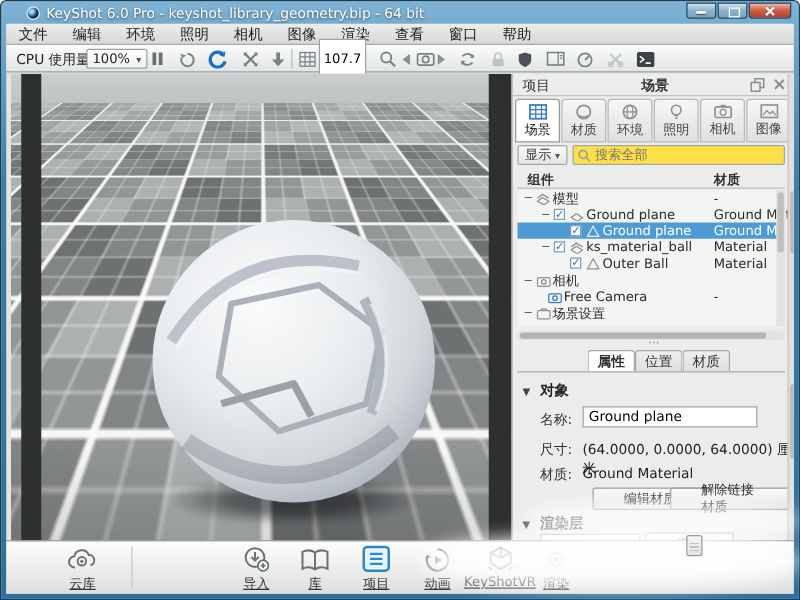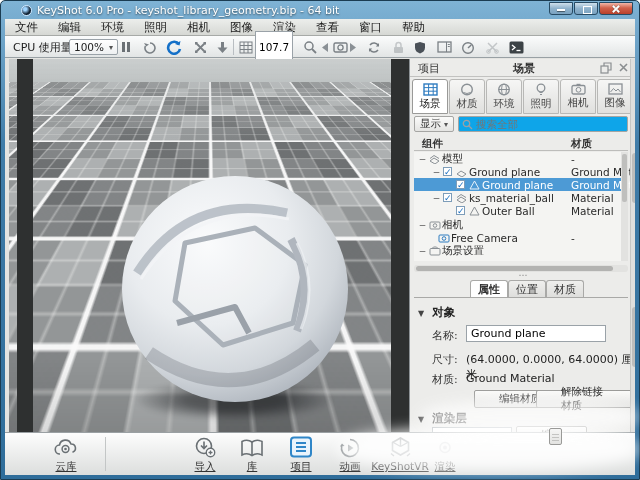--- a/index.html
+++ b/index.html
@@ -66,21 +66,21 @@
   .ph-ico { position:absolute; top:3px; width:12px; height:12px; opacity:.75; }
 
   #ribbon { position:absolute; left:2px; top:20px; height:35px; display:flex; gap:1px; }
   .rtab { width:36px; height:35px; border:1px solid #b8b8b6; border-radius:3px 3px 0 0; background:linear-gradient(#f6f6f5,#e0e0de);
           display:flex; flex-direction:column; align-items:center; justify-content:center; gap:1px; font-size:10.5px; color:#444; }
   .rtab.active { background:#fff; border-color:#9a9a98; color:#222; }
 
   #filter-row { position:absolute; left:4px; right:10px; top:57px; height:18px; }
   #show-btn { position:absolute; left:0; top:0; height:16px; padding:0 5px; border:1px solid #a5a5a3; border-radius:2px;
               background:linear-gradient(#fbfbfa,#e4e4e2); font-size:10.5px; display:flex; align-items:center; gap:3px; color:#333; }
-  #search-box { position:absolute; left:44px; right:0; top:0; height:16px; border:1px solid #a5a5a3; background:#0ea5e9; border-radius:2px; display:flex; align-items:center; }
+  #search-box { position:absolute; left:44px; right:0; top:0; height:16px; border:1px solid #a5a5a3; background:#fde047; border-radius:2px; display:flex; align-items:center; }
   #search-box input { border:none; outline:none; flex:1; font-size:10.5px; color:#444; font-family:inherit; background:transparent; }
 
   #tree-head { position:absolute; left:4px; right:10px; top:78px; height:14px; border-bottom:1px solid #bdbdbb; font-size:10.5px; font-weight:bold; color:#333; }
   #tree { position:absolute; left:4px; right:10px; top:93px; height:109px; font-size:10.5px; color:#2a2a2a; background:#f4f4f2; }
   .trow { position:absolute; left:0; right:0; height:13px; display:flex; align-items:center; }
   .trow.sel { background:#4d9ad5; color:#fff; }
   .texp { width:9px; text-align:center; color:#555; font-size:9px; }
   .cb { display:inline-block; width:9px; height:9px; border:1px solid #7d9db9; background:#fff; color:#1a6fc0; font-size:9px; line-height:8px; text-align:center; margin:0 2px; }
   .tico { display:inline-block; width:11px; height:10px; margin:0 2px; }
   .tmat { position:absolute; left:157px; white-space:nowrap; overflow:hidden; }

